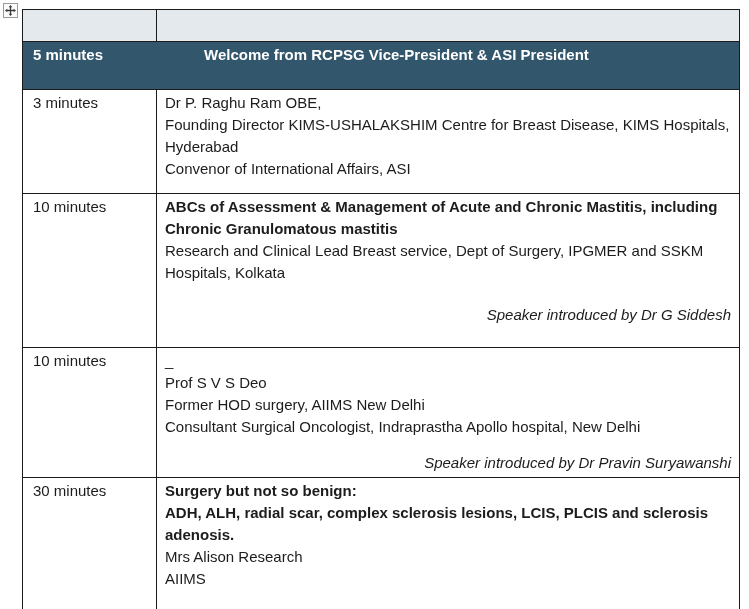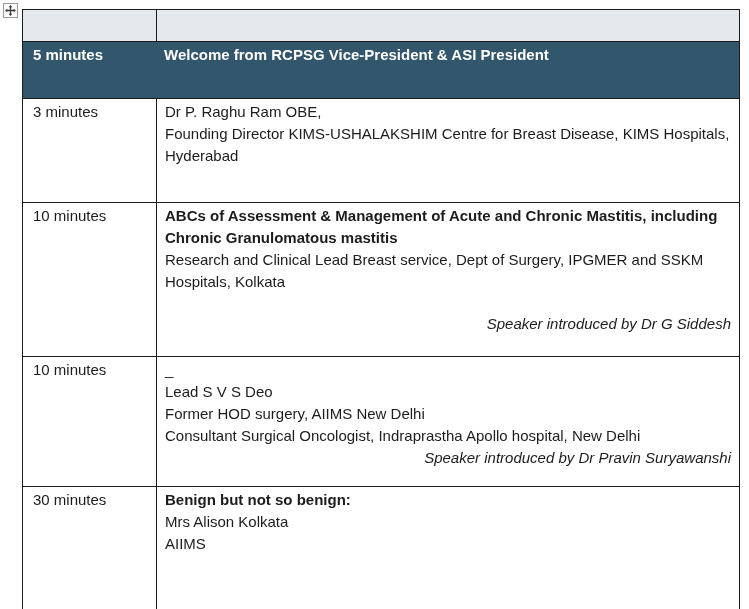--- a/index.html
+++ b/index.html
@@ -21,33 +21,33 @@
   .t-row + .t-row{border-top:1.5px solid #1b1b1b;}
   .cell-dur{
     width:133px;flex:0 0 133px;box-sizing:border-box;
     padding:2px 6px 0 10px;
   }
   .cell-main{
     flex:1;box-sizing:border-box;border-left:1.5px solid #1b1b1b;
     padding:2px 8px 0 8px;overflow:hidden;
   }
   .row-header{height:31px;background:#E4E9ED;}
-  .row-dark{height:57px;background:#32566B;color:#ffffff;}
-  .row-dark .cell-main{border-left:none;}
+  .row-dark{height:48px;background:#32566B;color:#ffffff;}
+  .row-dark .cell-main{border-left:none;margin-left:40px;}
   .row-dark .line{font-weight:600;}
   .row-s1{height:104px;}
   .row-s2{height:154px;}
   .row-s3{height:130px;}
   .row-s4{height:140px;}
   .line{font-size:15px;line-height:22px;min-height:22px;}
   .b{font-weight:700;}
   .i{font-style:italic;}
   .right{text-align:right;}
   .gap20{margin-top:20px;}
-  .gap14{}
+  .gap14{margin-top:14px;}
 </style>
 </head>
 <body>
 
 <div class="move-handle">
   <svg width="11" height="11" viewBox="0 0 12 12" aria-hidden="true">
     <path d="M6 0 L8 2.5 H6.7 V5.3 H9.5 V4 L12 6 L9.5 8 V6.7 H6.7 V9.5 H8 L6 12 L4 9.5 H5.3 V6.7 H2.5 V8 L0 6 L2.5 4 V5.3 H5.3 V2.5 H4 Z" fill="#3a3a3a"></path>
   </svg>
 </div>
 
@@ -67,51 +67,53 @@
     </div>
   </div>
 
   <div class="t-row row-s1">
     <div class="cell-dur">
       <div class="line">3 minutes</div>
     </div>
     <div class="cell-main">
       <div class="line">Dr P. Raghu Ram OBE,</div>
       <div class="line">Founding Director KIMS-USHALAKSHIM Centre for Breast Disease, KIMS Hospitals, Hyderabad</div>
+      <div class="line">Convenor of International Affairs, ASI</div>
     </div>
   </div>
 
   <div class="t-row row-s2">
     <div class="cell-dur">
       <div class="line">10 minutes</div>
     </div>
     <div class="cell-main">
       <div class="line b">ABCs of Assessment &amp; Management of Acute and Chronic Mastitis, including Chronic Granulomatous mastitis</div>
       <div class="line">Research and Clinical Lead Breast service, Dept of Surgery, IPGMER and SSKM Hospitals, Kolkata</div>
       <div class="line i right gap20">Speaker introduced by Dr G Siddesh</div>
     </div>
   </div>
 
   <div class="t-row row-s3">
     <div class="cell-dur">
       <div class="line">10 minutes</div>
     </div>
     <div class="cell-main">
       <div class="line">_</div>
-      <div class="line">Lead S V S Deo</div>
+      <div class="line">Prof S V S Deo</div>
       <div class="line">Former HOD surgery, AIIMS New Delhi</div>
       <div class="line">Consultant Surgical Oncologist, Indraprastha Apollo hospital, New Delhi</div>
       <div class="line i right gap14">Speaker introduced by Dr Pravin Suryawanshi</div>
     </div>
   </div>
 
   <div class="t-row row-s4">
     <div class="cell-dur">
       <div class="line">30 minutes</div>
     </div>
     <div class="cell-main">
-      <div class="line b">Benign but not so benign:</div>
-      <div class="line">Mrs Alison Kolkata</div>
+      <div class="line b">Surgery but not so benign:</div>
+      <div class="line b">ADH, ALH, radial scar, complex sclerosis lesions, LCIS, PLCIS and sclerosis adenosis.</div>
+      <div class="line">Mrs Alison Research</div>
       <div class="line">AIIMS</div>
     </div>
   </div>
 
 </div>
 
 </body></html>

